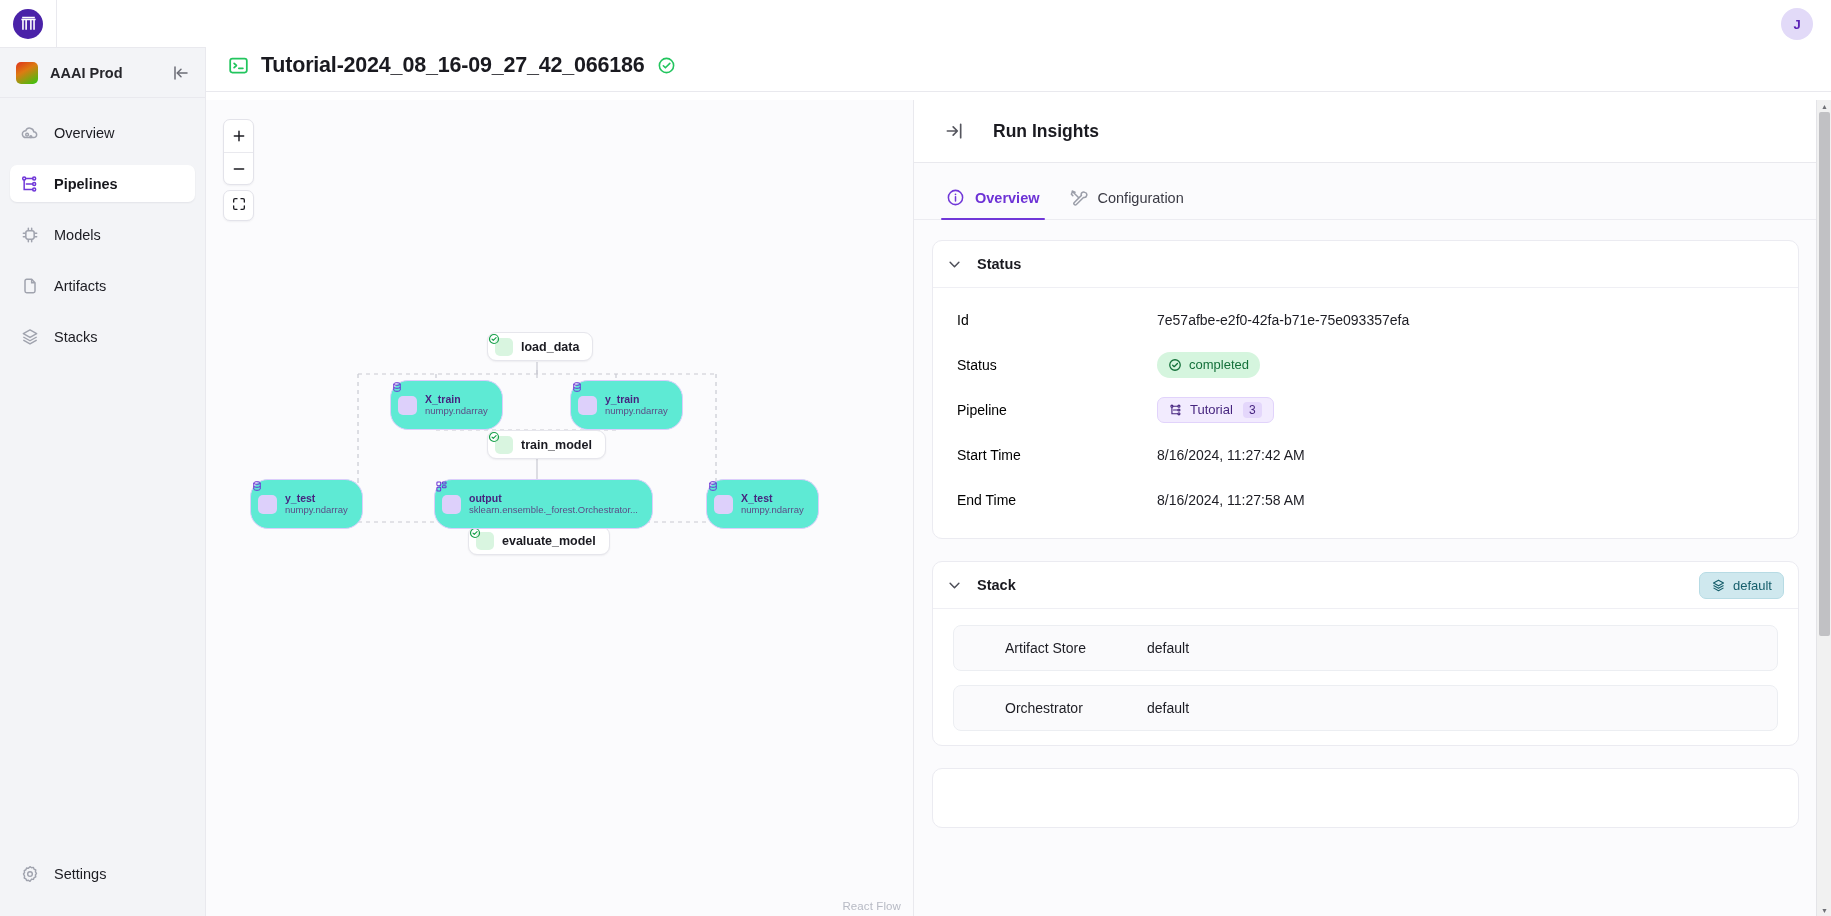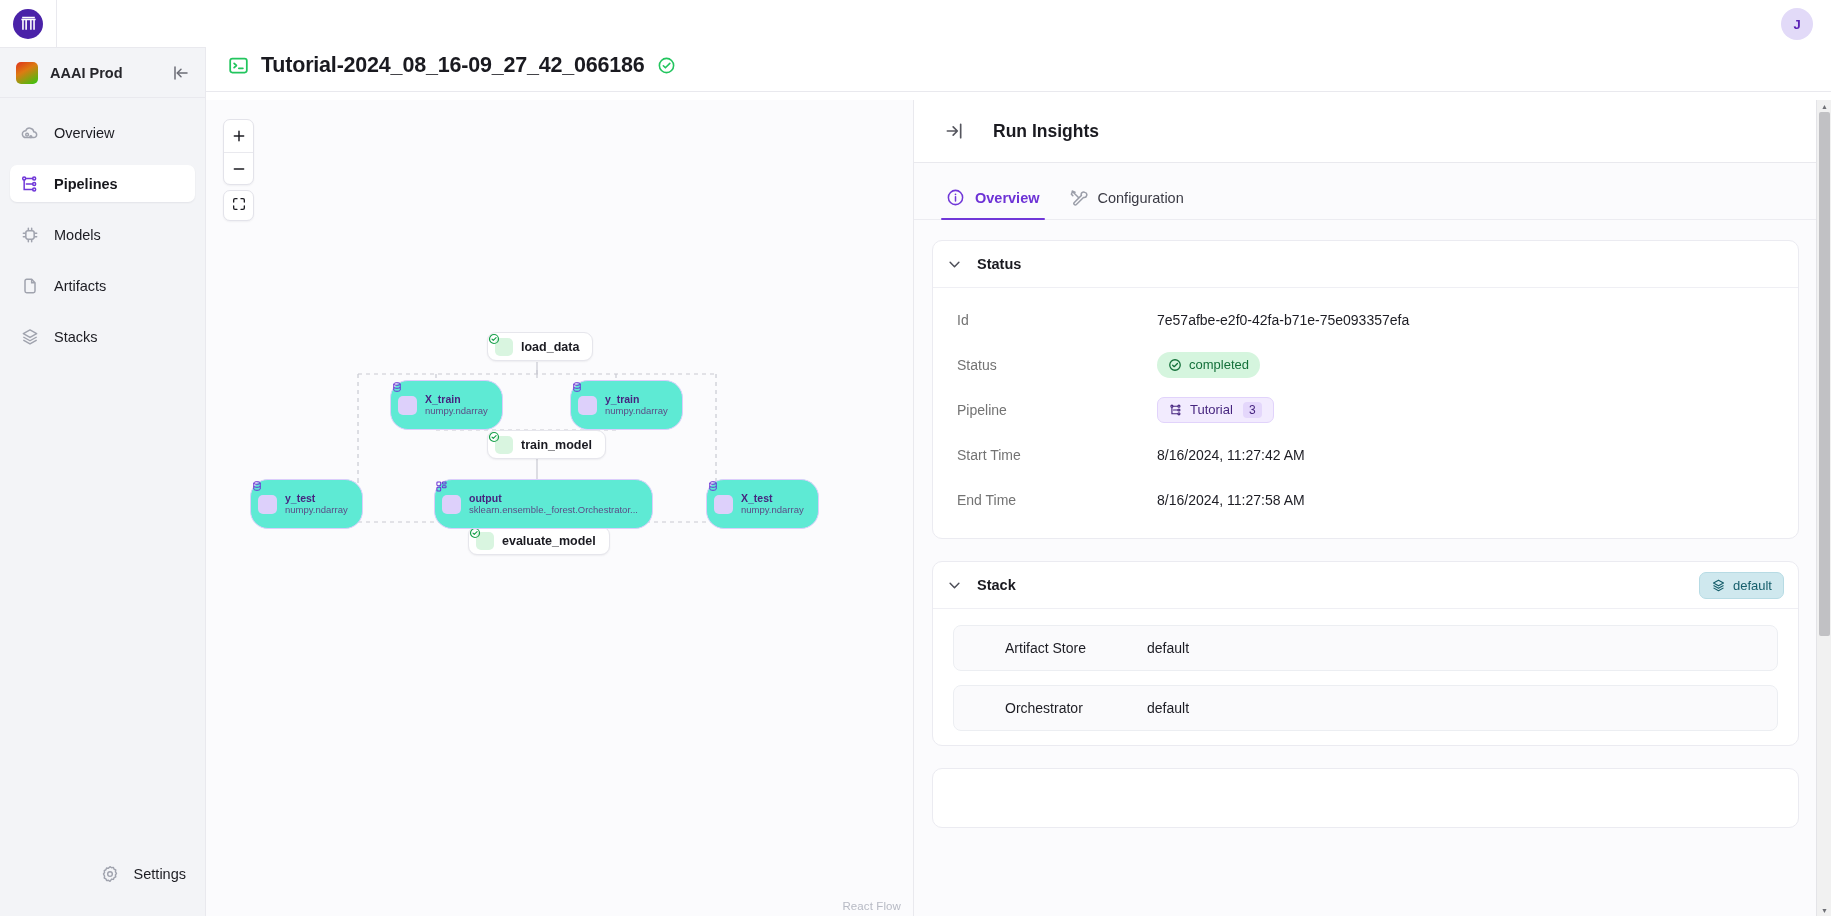--- a/index.html
+++ b/index.html
@@ -170,21 +170,21 @@
   }
   .card-head {
     height: 47px; display: flex; align-items: center; gap: 15px;
     padding: 0 14px 0 14px; border-bottom: 1px solid #efeff4;
   }
   .chev { width: 15px; height: 15px; flex: none; color: #4d4e58; cursor: pointer; }
   .card-title { font-size: 14.5px; font-weight: 700; color: #1a1a20; }
   .card-head .spacer { flex: 1; }
 
   .kv { display: flex; align-items: center; height: 45px; padding: 0 24px; }
-  .kv-k { width: 200px; font-size: 14px; color: #737373; flex: none; }
+  .kv-k { width: 200px; font-size: 14px; color: #000000; flex: none; }
   .kv-v { font-size: 14px; color: #1d1d24; }
   .kv-list { padding: 9px 0 16px 0; }
 
   .pill {
     display: inline-flex; align-items: center; gap: 7px; height: 26px;
     padding: 0 11px; border-radius: 13px; font-size: 13px; font-weight: 500;
   }
   .pill-green { background: #d5f5de; color: #14703a; }
   .pill-purple {
     background: #f2ebfe; border: 1px solid #e1d3fb; color: #46257f;
@@ -308,21 +308,21 @@
             <path d="M12 3.5L20 8l-8 4.5L4 8z"></path>
               <path d="M4 12l8 4.5 8-4.5"></path>
               <path d="M4 15.8l8 4.5 8-4.5"></path>
           </svg>
         </span>
         <span class="nav-label">Stacks</span>
       </div>
     </div>
 
     <div class="settings-wrap">
-      <div class="nav-item" style="margin-bottom:0;justify-content:flex-end;">
+      <div class="nav-item" style="margin-bottom:0;">
         <span class="nav-ico">
           <svg width="20" height="20" viewBox="0 0 24 24" fill="none" stroke="currentColor" stroke-width="1.7">
             <circle cx="12" cy="12" r="2.8"></circle>
             <path d="M12 3.2l1.9 1.3 2.2-.4.8 2.1 2 1-.4 2.2 1.3 1.9-1.3 1.9.4 2.2-2 1-.8 2.1-2.2-.4L12 20.8l-1.9-1.3-2.2.4-.8-2.1-2-1 .4-2.2L4.2 12l1.3-1.9-.4-2.2 2-1 .8-2.1 2.2.4z" stroke-linejoin="round"></path>
           </svg>
         </span>
         <span class="nav-label">Settings</span>
       </div>
     </div>
   </div>

